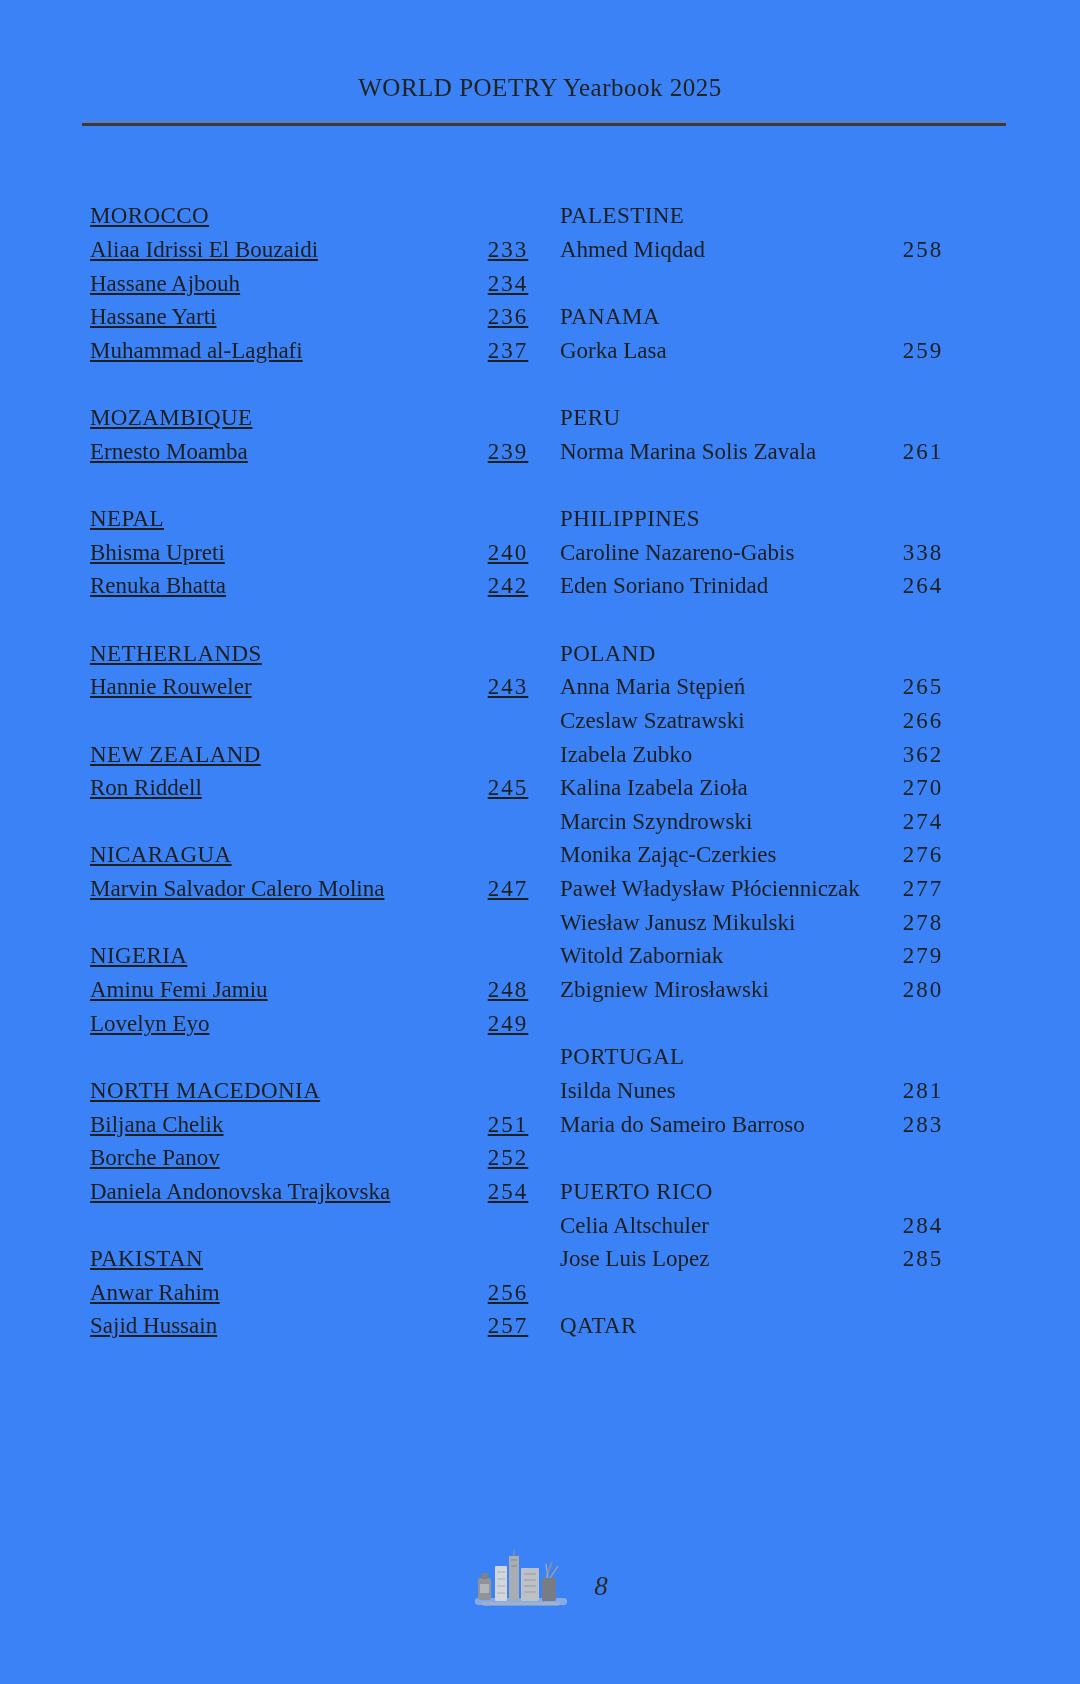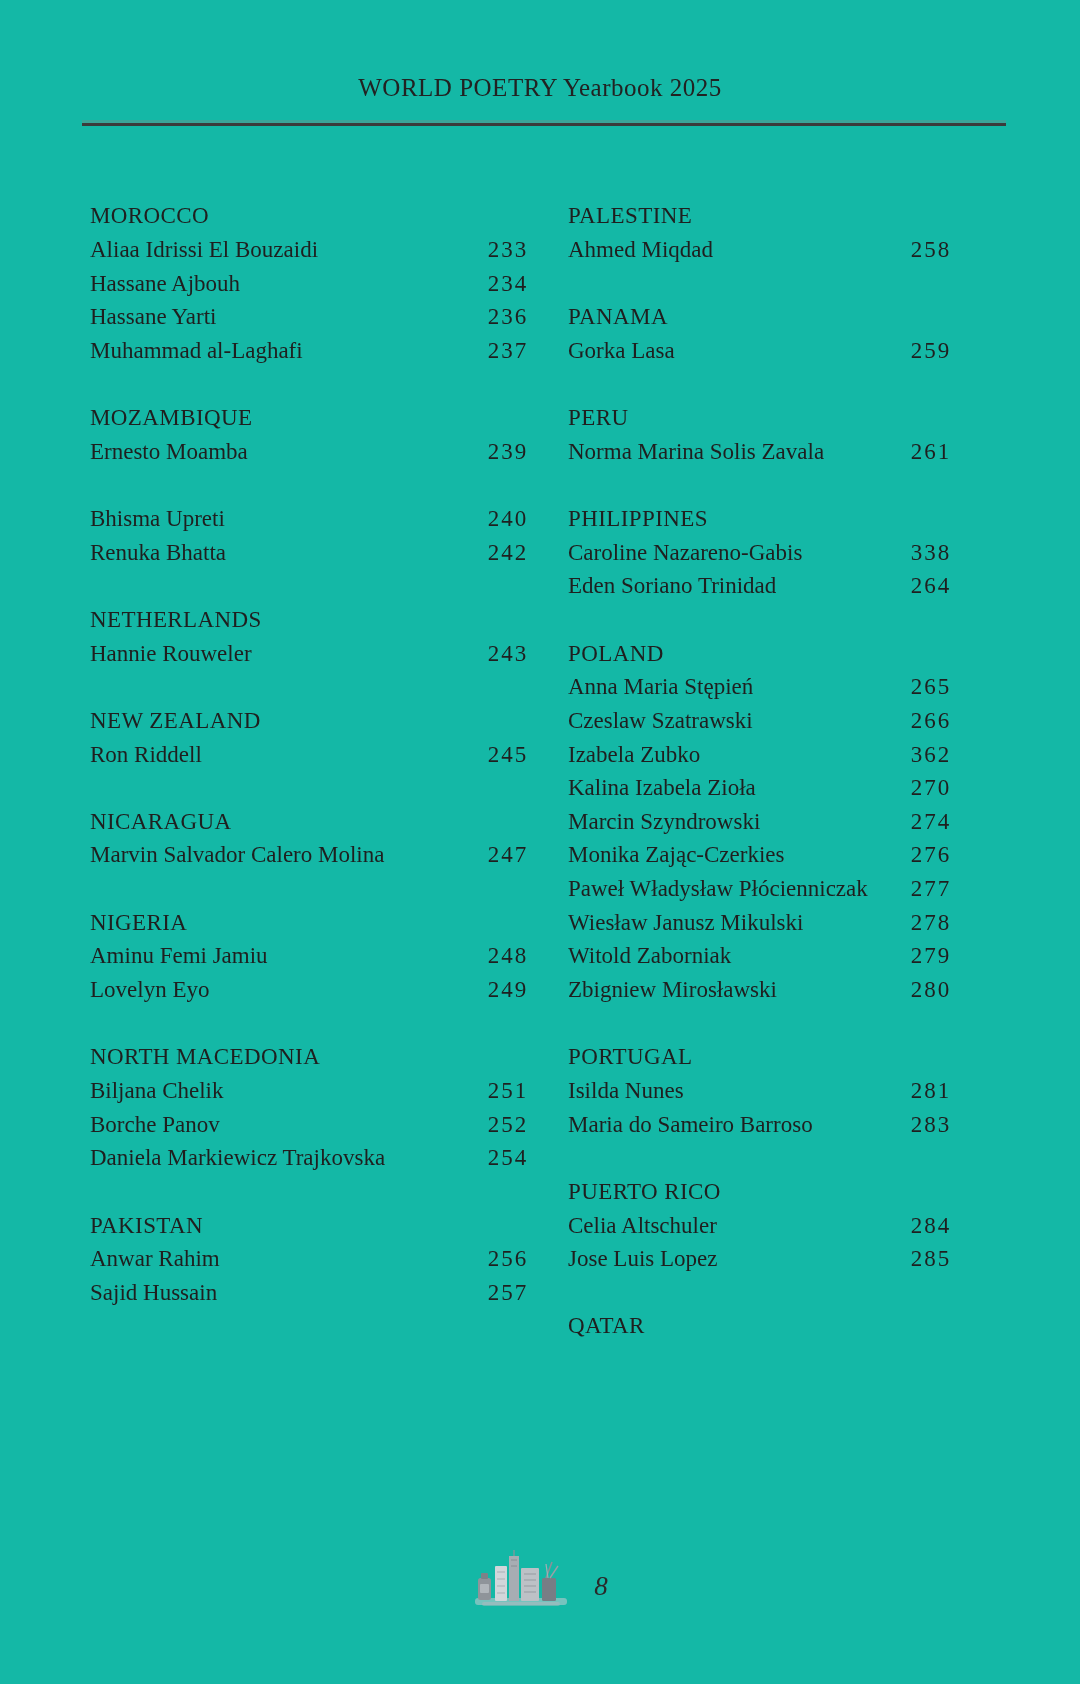--- a/index.html
+++ b/index.html
@@ -1,20 +1,20 @@
 <!DOCTYPE html>
 <html><head>
 <meta charset="utf-8">
 <style>
   html, body { margin: 0; padding: 0; background: #ffffff; }
   .page {
     position: relative;
     width: 1080px;
     height: 1684px;
-    background: #14b8a6;
+    background: #3b82f6;
     font-family: "Liberation Serif", serif;
     color: #1f1f1f;
     overflow: hidden;
   }
   .header-title {
     position: absolute;
     top: 74px;
     left: 0;
     width: 100%;
     text-align: center;
@@ -33,21 +33,21 @@
     background: #3b3b3b;
     box-shadow: 0 -3px 0 rgba(130,130,130,0.35);
   }
   .columns {
     position: absolute;
     top: 199px;
     left: 90px;
     display: flex;
   }
   .col { display: block; }
-  .col-left  { width: 442px; margin-right: 36px; }
+  .col-left  { width: 442px; margin-right: 28px; text-decoration: underline; }
   .col-right { width: 387px; }
   .row {
     height: 33.65px;
     display: flex;
     align-items: center;
     font-size: 23px;
     white-space: nowrap;
     line-height: 1;
   }
   .row .country { letter-spacing: 0.4px; }
@@ -108,20 +108,23 @@
         <div class="row"></div>
         <div class="row">
           <span class="country">MOZAMBIQUE</span>
         </div>
         <div class="row">
           <span class="name">Ernesto Moamba</span>
           <span class="page-num">239</span>
         </div>
         <div class="row"></div>
         <div class="row">
+          <span class="country">NEPAL</span>
+        </div>
+        <div class="row">
           <span class="name">Bhisma Upreti</span>
           <span class="page-num">240</span>
         </div>
         <div class="row">
           <span class="name">Renuka Bhatta</span>
           <span class="page-num">242</span>
         </div>
         <div class="row"></div>
         <div class="row">
           <span class="country">NETHERLANDS</span>
@@ -164,21 +167,21 @@
         </div>
         <div class="row">
           <span class="name">Biljana Chelik</span>
           <span class="page-num">251</span>
         </div>
         <div class="row">
           <span class="name">Borche Panov</span>
           <span class="page-num">252</span>
         </div>
         <div class="row">
-          <span class="name">Daniela Markiewicz Trajkovska</span>
+          <span class="name">Daniela Andonovska Trajkovska</span>
           <span class="page-num">254</span>
         </div>
         <div class="row"></div>
         <div class="row">
           <span class="country">PAKISTAN</span>
         </div>
         <div class="row">
           <span class="name">Anwar Rahim</span>
           <span class="page-num">256</span>
         </div>

